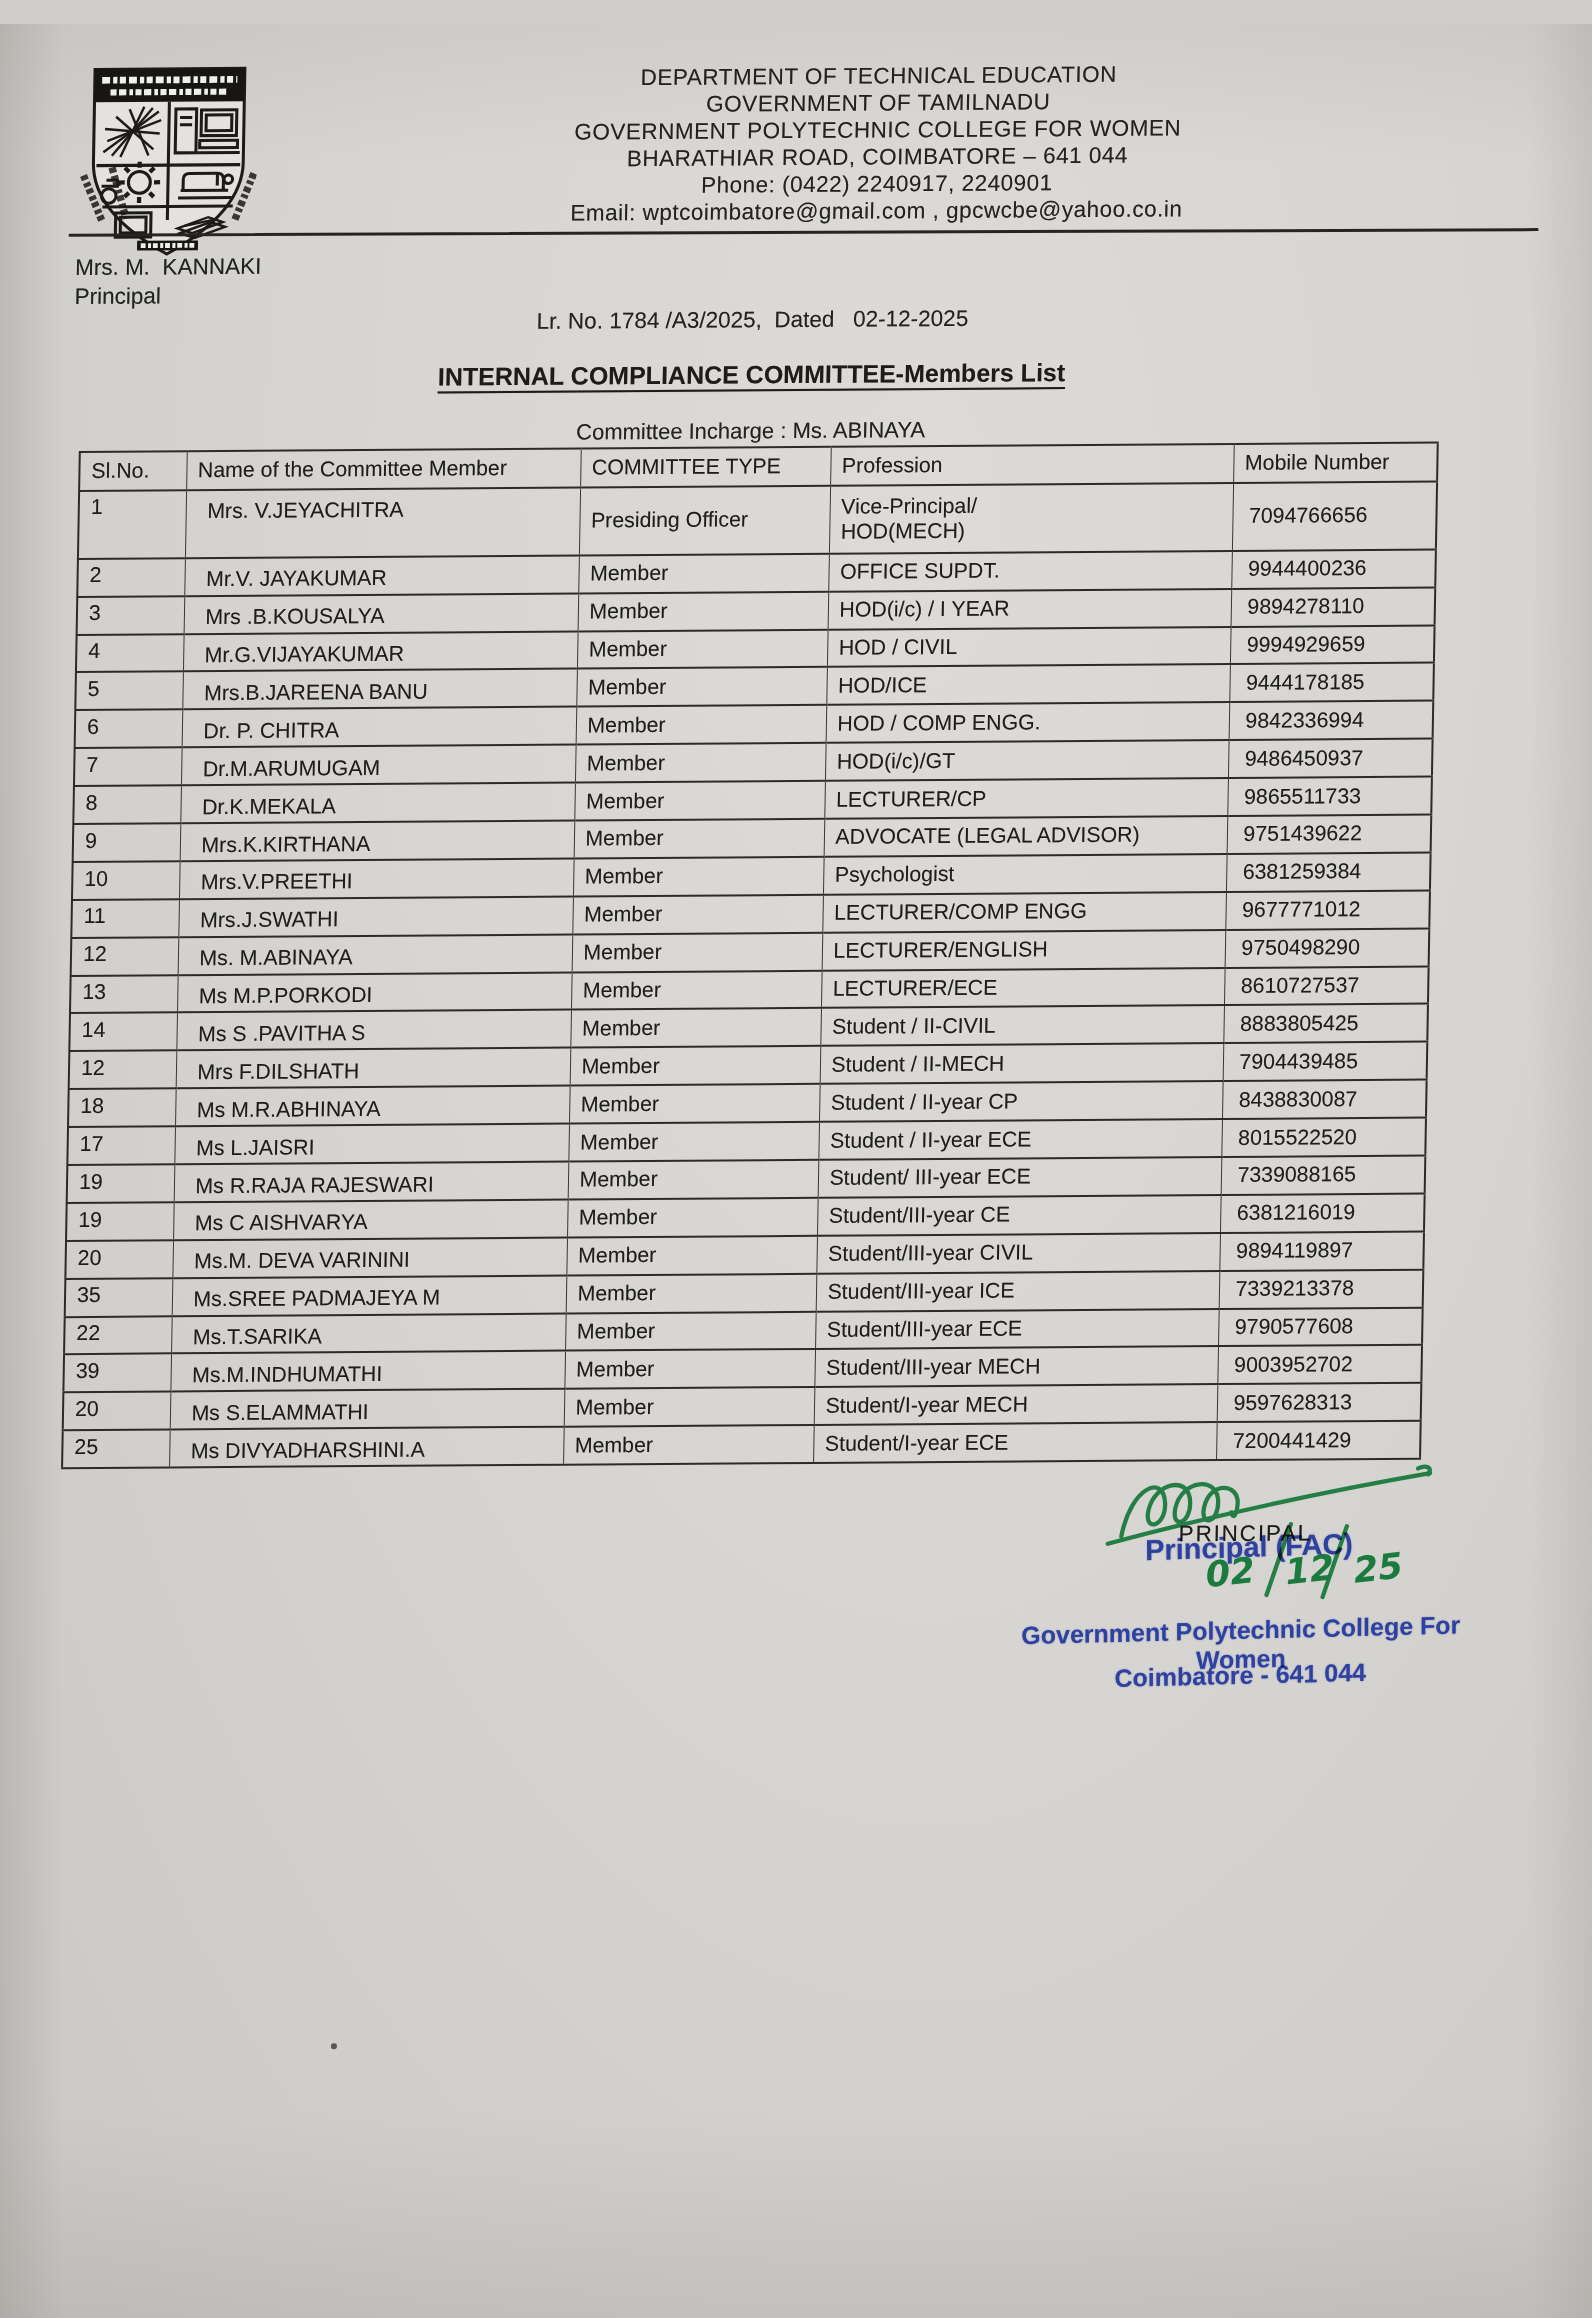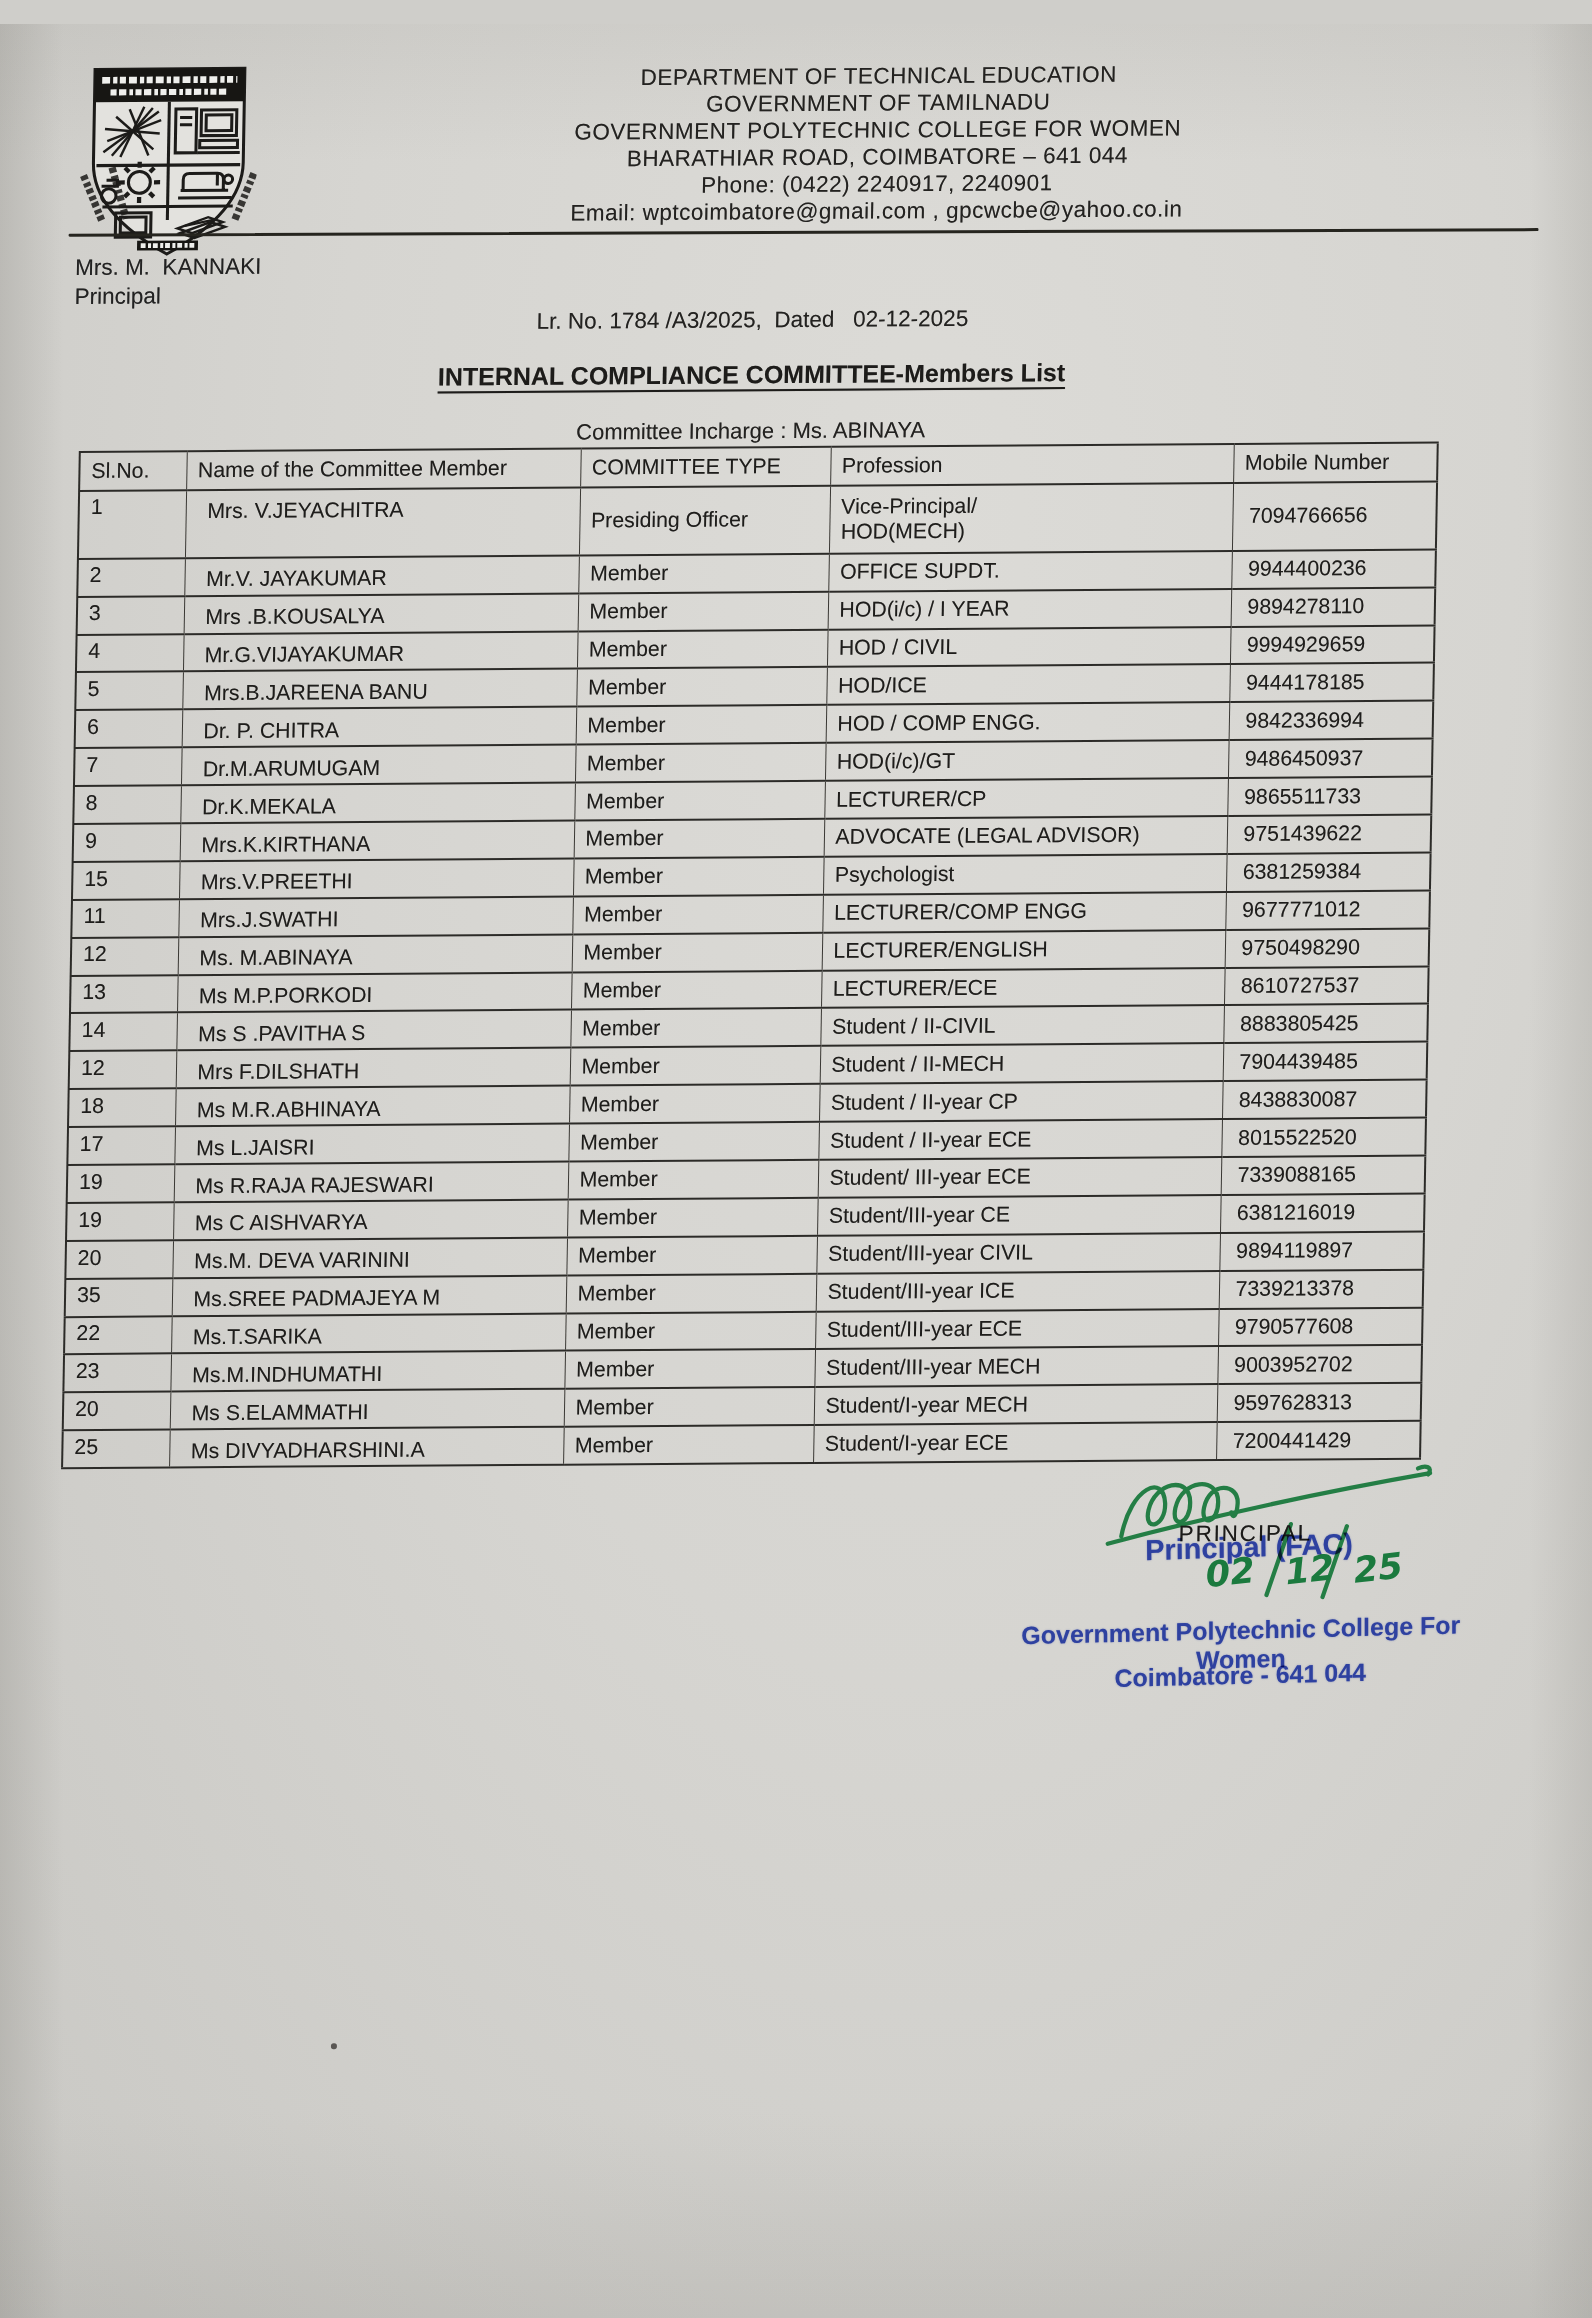--- a/index.html
+++ b/index.html
@@ -263,21 +263,21 @@
             <td class="col-mobile">9865511733</td>
           </tr>
           <tr>
             <td class="col-sl">9</td>
             <td class="col-name">Mrs.K.KIRTHANA</td>
             <td class="col-type">Member</td>
             <td class="col-profession">ADVOCATE (LEGAL ADVISOR)</td>
             <td class="col-mobile">9751439622</td>
           </tr>
           <tr>
-            <td class="col-sl">15</td>
+            <td class="col-sl">10</td>
             <td class="col-name">Mrs.V.PREETHI</td>
             <td class="col-type">Member</td>
             <td class="col-profession">Psychologist</td>
             <td class="col-mobile">6381259384</td>
           </tr>
           <tr>
             <td class="col-sl">11</td>
             <td class="col-name">Mrs.J.SWATHI</td>
             <td class="col-type">Member</td>
             <td class="col-profession">LECTURER/COMP ENGG</td>
@@ -354,21 +354,21 @@
             <td class="col-mobile">7339213378</td>
           </tr>
           <tr>
             <td class="col-sl">22</td>
             <td class="col-name">Ms.T.SARIKA</td>
             <td class="col-type">Member</td>
             <td class="col-profession">Student/III-year ECE</td>
             <td class="col-mobile">9790577608</td>
           </tr>
           <tr>
-            <td class="col-sl">23</td>
+            <td class="col-sl">39</td>
             <td class="col-name">Ms.M.INDHUMATHI</td>
             <td class="col-type">Member</td>
             <td class="col-profession">Student/III-year MECH</td>
             <td class="col-mobile">9003952702</td>
           </tr>
           <tr>
             <td class="col-sl">20</td>
             <td class="col-name">Ms S.ELAMMATHI</td>
             <td class="col-type">Member</td>
             <td class="col-profession">Student/I-year MECH</td>

